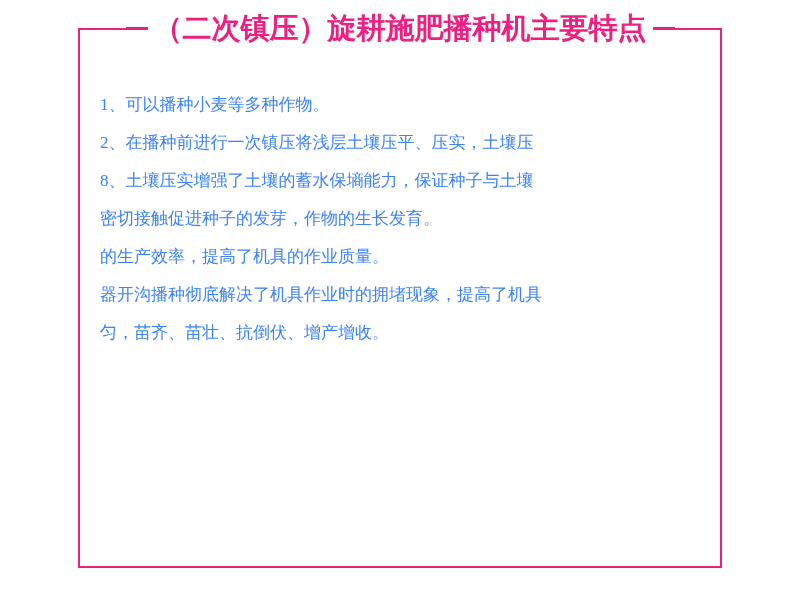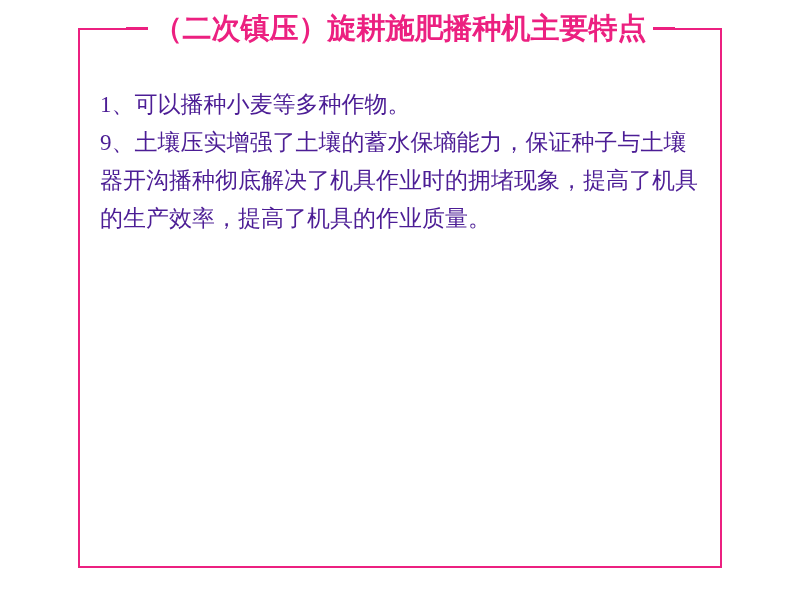--- a/index.html
+++ b/index.html
@@ -53,22 +53,22 @@
     padding: 0 6px;
     background: #ffffff;
     font-family: "Liberation Serif", "DejaVu Serif", serif;
     letter-spacing: 0px;
   }
   .body-text {
     position: absolute;
     left: 100px;
     top: 86px;
     width: 610px;
-    color: #4c1d95;
-    font-size: 23px;
+    color: #3b82f6;
+    font-size: 17px;
     line-height: 38px;
     font-family: "Liberation Serif", "DejaVu Serif", serif;
   }
   .line {
     white-space: pre-wrap;
     text-indent: 0;
   }
 </style>
 </head>
 <body>
@@ -78,18 +78,21 @@
   <div class="frame"></div>
 
   <div class="title-wrap">
     <div class="title-bar-left"></div>
     <div class="title">（二次镇压）旋耕施肥播种机主要特点</div>
     <div class="title-bar-right"></div>
   </div>
 
   <div class="body-text">
     <div class="line">1、可以播种小麦等多种作物。</div>
-    <div class="line">9、土壤压实增强了土壤的蓄水保墒能力，保证种子与土壤</div>
+    <div class="line">2、在播种前进行一次镇压将浅层土壤压平、压实，土壤压</div>
+    <div class="line">8、土壤压实增强了土壤的蓄水保墒能力，保证种子与土壤</div>
+    <div class="line">密切接触促进种子的发芽，作物的生长发育。</div>
+    <div class="line">的生产效率，提高了机具的作业质量。</div>
     <div class="line">器开沟播种彻底解决了机具作业时的拥堵现象，提高了机具</div>
-    <div class="line">的生产效率，提高了机具的作业质量。</div>
+    <div class="line">匀，苗齐、苗壮、抗倒伏、增产增收。</div>
   </div>
 
 </div>
 
 </body></html>

